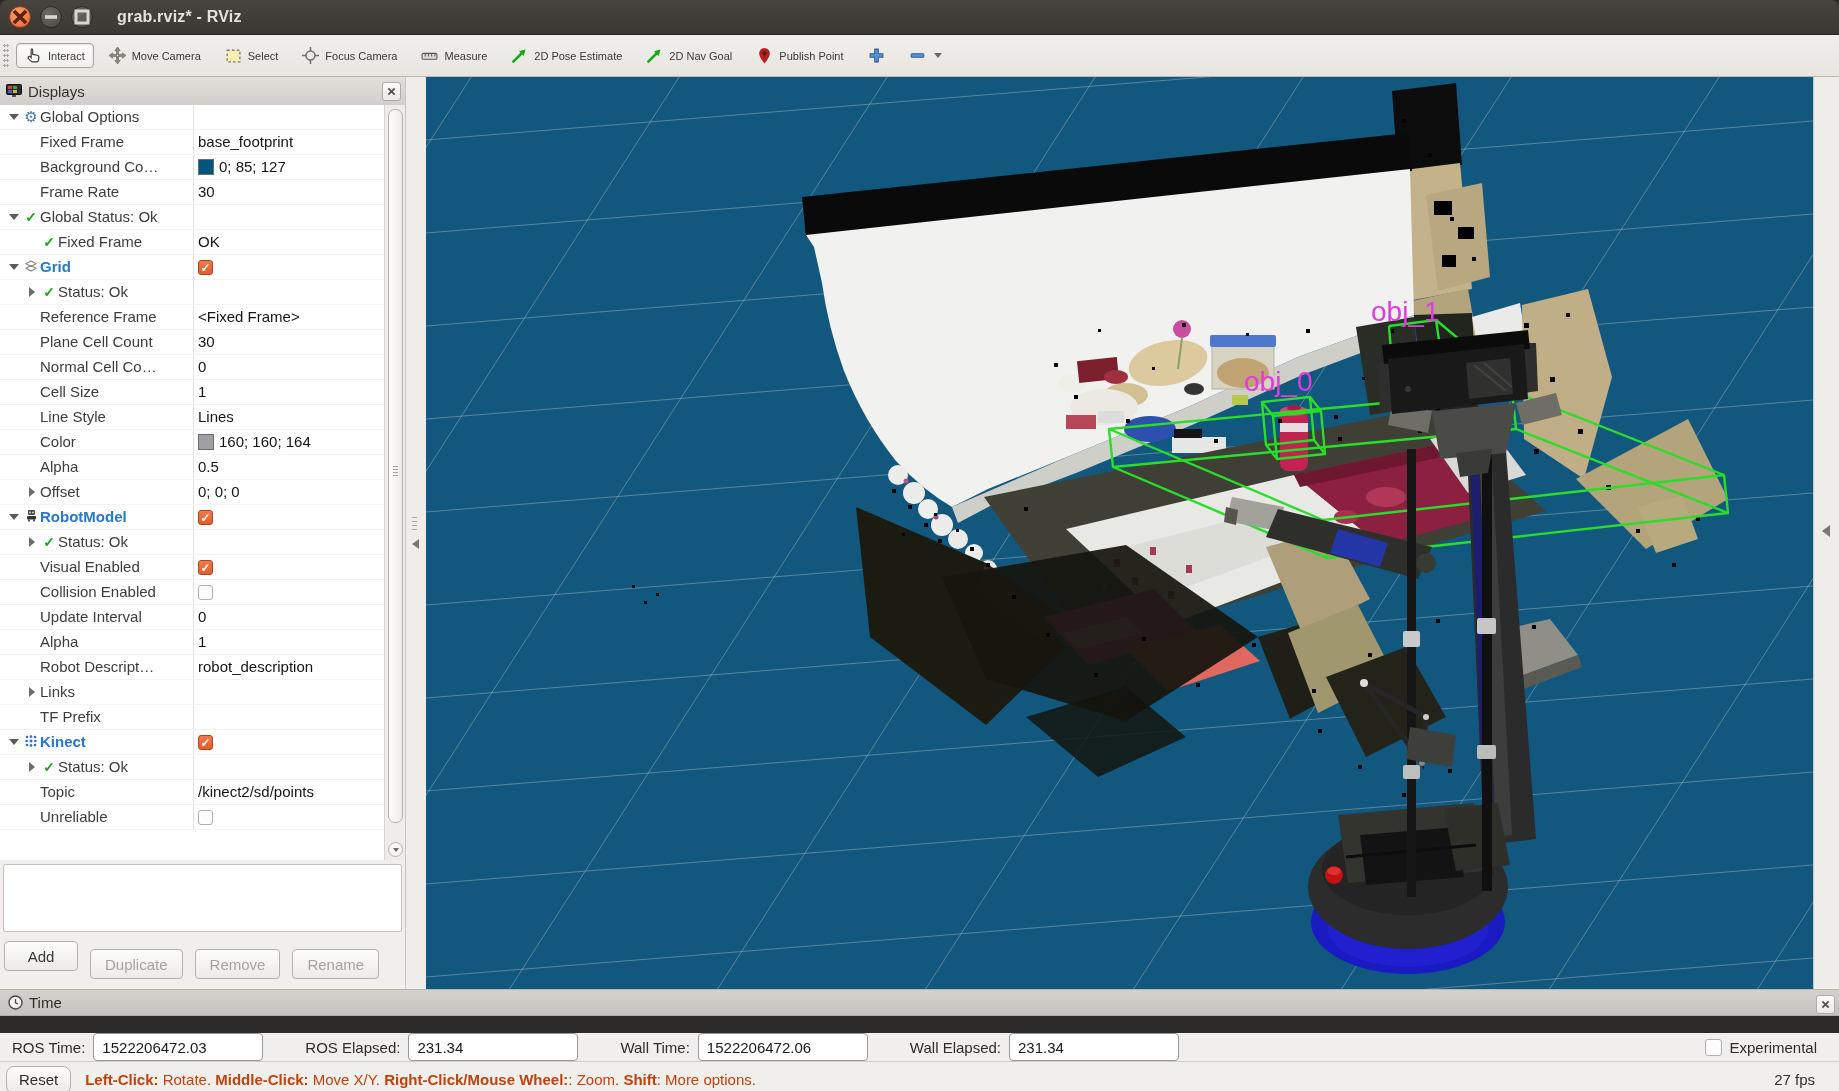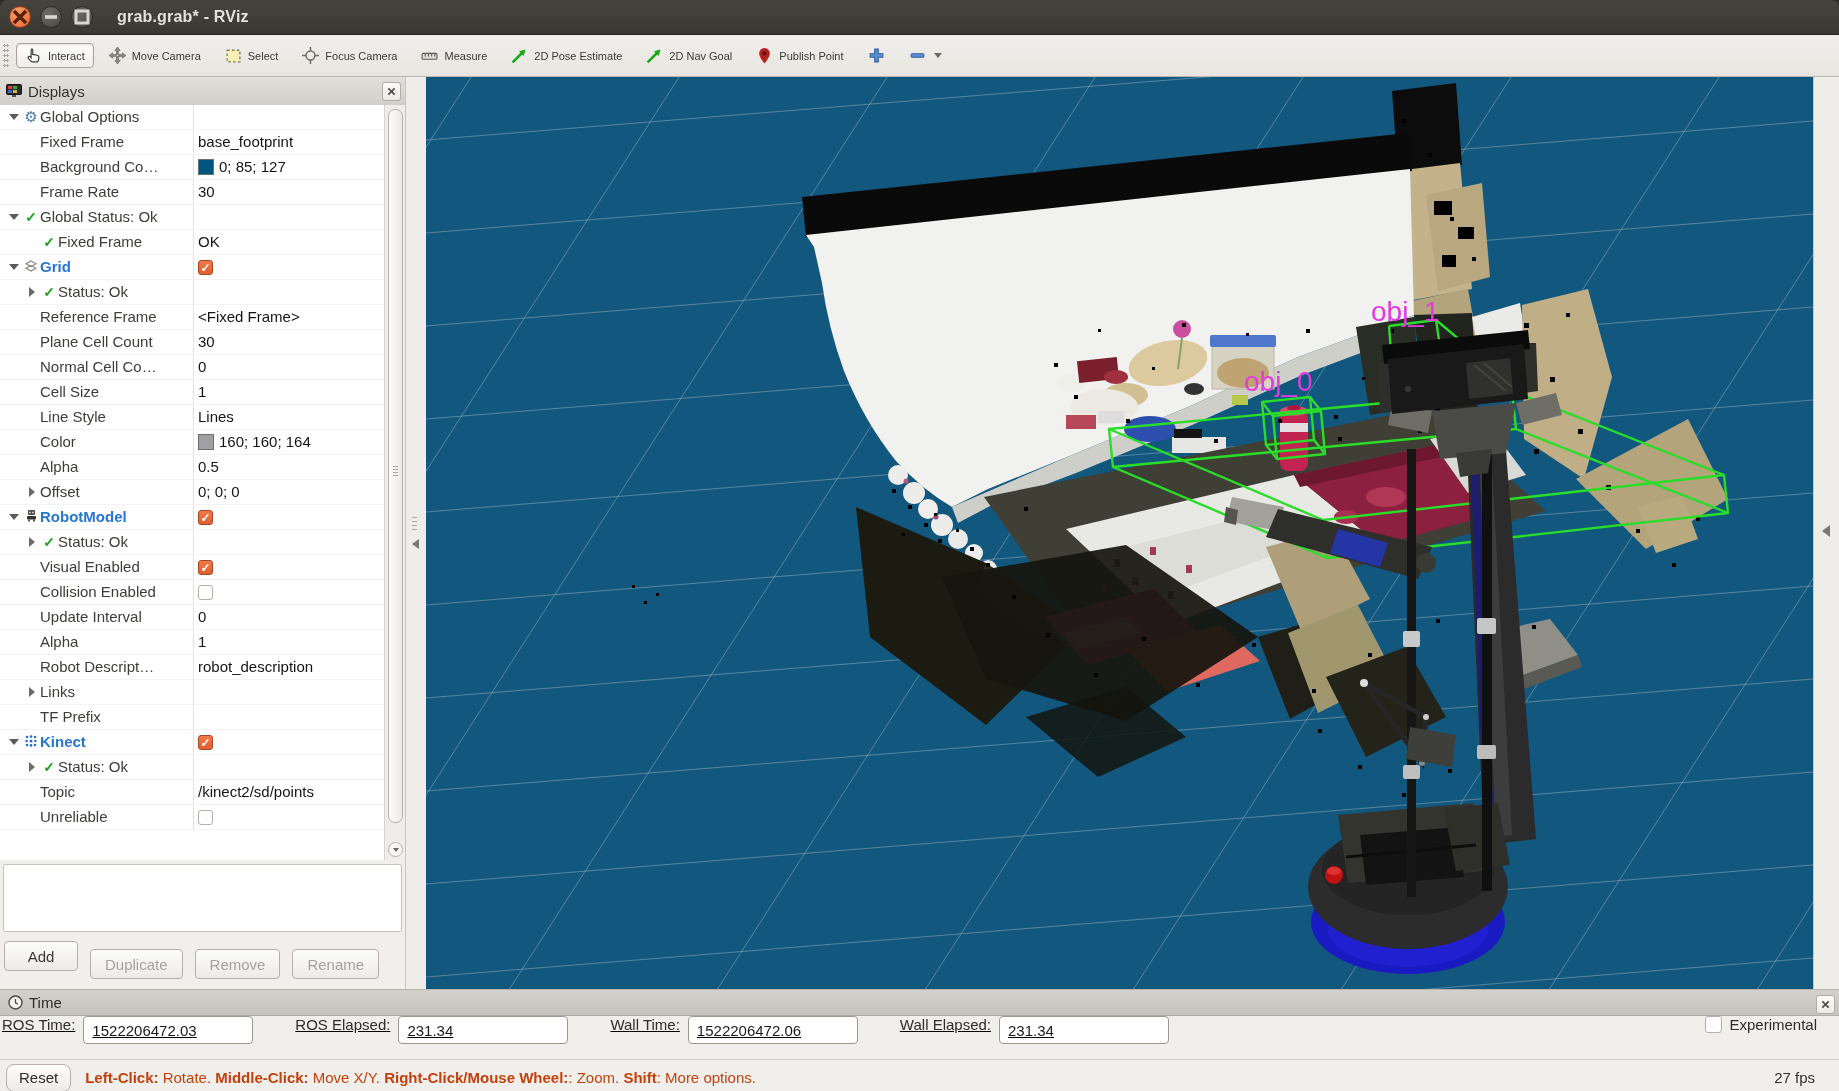--- a/index.html
+++ b/index.html
@@ -83,25 +83,25 @@
     border-top:5px solid transparent;border-bottom:5px solid transparent;border-right:7px solid #7b7873;}
   .viewport{flex:0 0 1387px;width:1387px;position:relative;background:#12587e;overflow:hidden;}
   .viewport svg{display:block;}
   .right-strip{flex:1;background:#efedea;border-left:1px solid #c9c6c0;position:relative;}
   .rs-arrow{position:absolute;left:8px;top:448px;width:0;height:0;
     border-top:6px solid transparent;border-bottom:6px solid transparent;border-right:8px solid #7b7873;}
   .gridline{stroke:#9db2bf;stroke-opacity:.5;stroke-width:1;}
   .gbox{stroke:#29dd29;stroke-width:2.4;fill:none;stroke-linejoin:round;}
   .objlabel{fill:#e23ae2;font-size:28px;font-family:"Liberation Sans",sans-serif;}
   
-  .time-panel{flex:0 0 69px;border-top:1px solid #b7b4ae;display:flex;flex-direction:column;}
+  .time-panel{flex:0 0 69px;border-top:1px solid #b7b4ae;display:flex;flex-direction:column;gap:17px;}
   .time-header{height:25px;background:linear-gradient(#d4d1cd,#c6c3be);border-bottom:1px solid #b0ada7;
     display:flex;align-items:center;padding:0 8px;position:relative;}
   .time-header .ph-title{font-size:15px;color:#2e2d2a;margin-left:6px;}
-  .time-fields{flex:1;background:#f1efec;display:flex;padding-left:2px;position:relative;text-decoration:underline;}
+  .time-fields{flex:1;background:#f1efec;display:flex;align-items:center;padding-left:12px;position:relative;}
   .tf-label{font-size:15px;color:#2e2d2a;margin-right:8px;white-space:nowrap;}
   .tf-input{width:152px;height:26px;border:1px solid #9b988f;border-radius:4px;background:#fff;
     font-size:15px;color:#1a1a1a;padding:0 8px;margin-right:42px;font-family:"Liberation Sans",sans-serif;}
   .experimental{position:absolute;right:22px;display:flex;align-items:center;gap:7px;}
   .exp-cb{width:15px;height:15px;border:1px solid #b3b0aa;border-radius:3px;background:#fdfdfd;}
   
   .status-bar{flex:0 0 35px;background:#f1efec;border-top:1px solid #cfccc6;display:flex;
     align-items:center;position:relative;}
   .reset-btn{height:26px;padding:0 12px;margin-left:6px;border:1px solid #b5b1aa;border-radius:8px;
     background:linear-gradient(#fcfcfb,#edebe7);font-size:15px;color:#2e2d2a;display:flex;align-items:center;}
@@ -123,21 +123,21 @@
     <span class="winbtn dim">
       <svg viewBox="0 0 10 10">
           <path d="M2 5h6" stroke="#d9d6cf" stroke-width="1.8"></path>
         </svg>
     </span>
     <span class="winbtn dim">
       <svg viewBox="0 0 10 10">
           <rect x="2" y="2" width="6" height="6" fill="none" stroke="#d9d6cf" stroke-width="1.5"></rect>
         </svg>
     </span>
-    <span class="title">grab.grab* - RViz</span>
+    <span class="title">grab.rviz* - RViz</span>
   </div>
 
   <div class="toolbar">
     <span class="tb-handle"></span>
     <div id="tools">
         <div class="tool active">
           <span class="ticon">
             <svg viewBox="0 0 16 16">
               <path d="M6.2 1.8c.7 0 1.1.5 1.1 1.3V7l4.4.8c.9.2 1.5.9 1.4 1.8l-.4 2.8c-.1 1-.9 1.6-1.8 1.6H7.3c-.6 0-1.2-.2-1.6-.7l-2.5-2.4c-.5-.5-.4-1.3.1-1.7.5-.4 1.2-.4 1.7.1l.8.8V3.1c0-.8.5-1.3 1.1-1.3z" fill="#fdfdfc" stroke="#3a3a36" stroke-width="1.1"></path>
             </svg>

